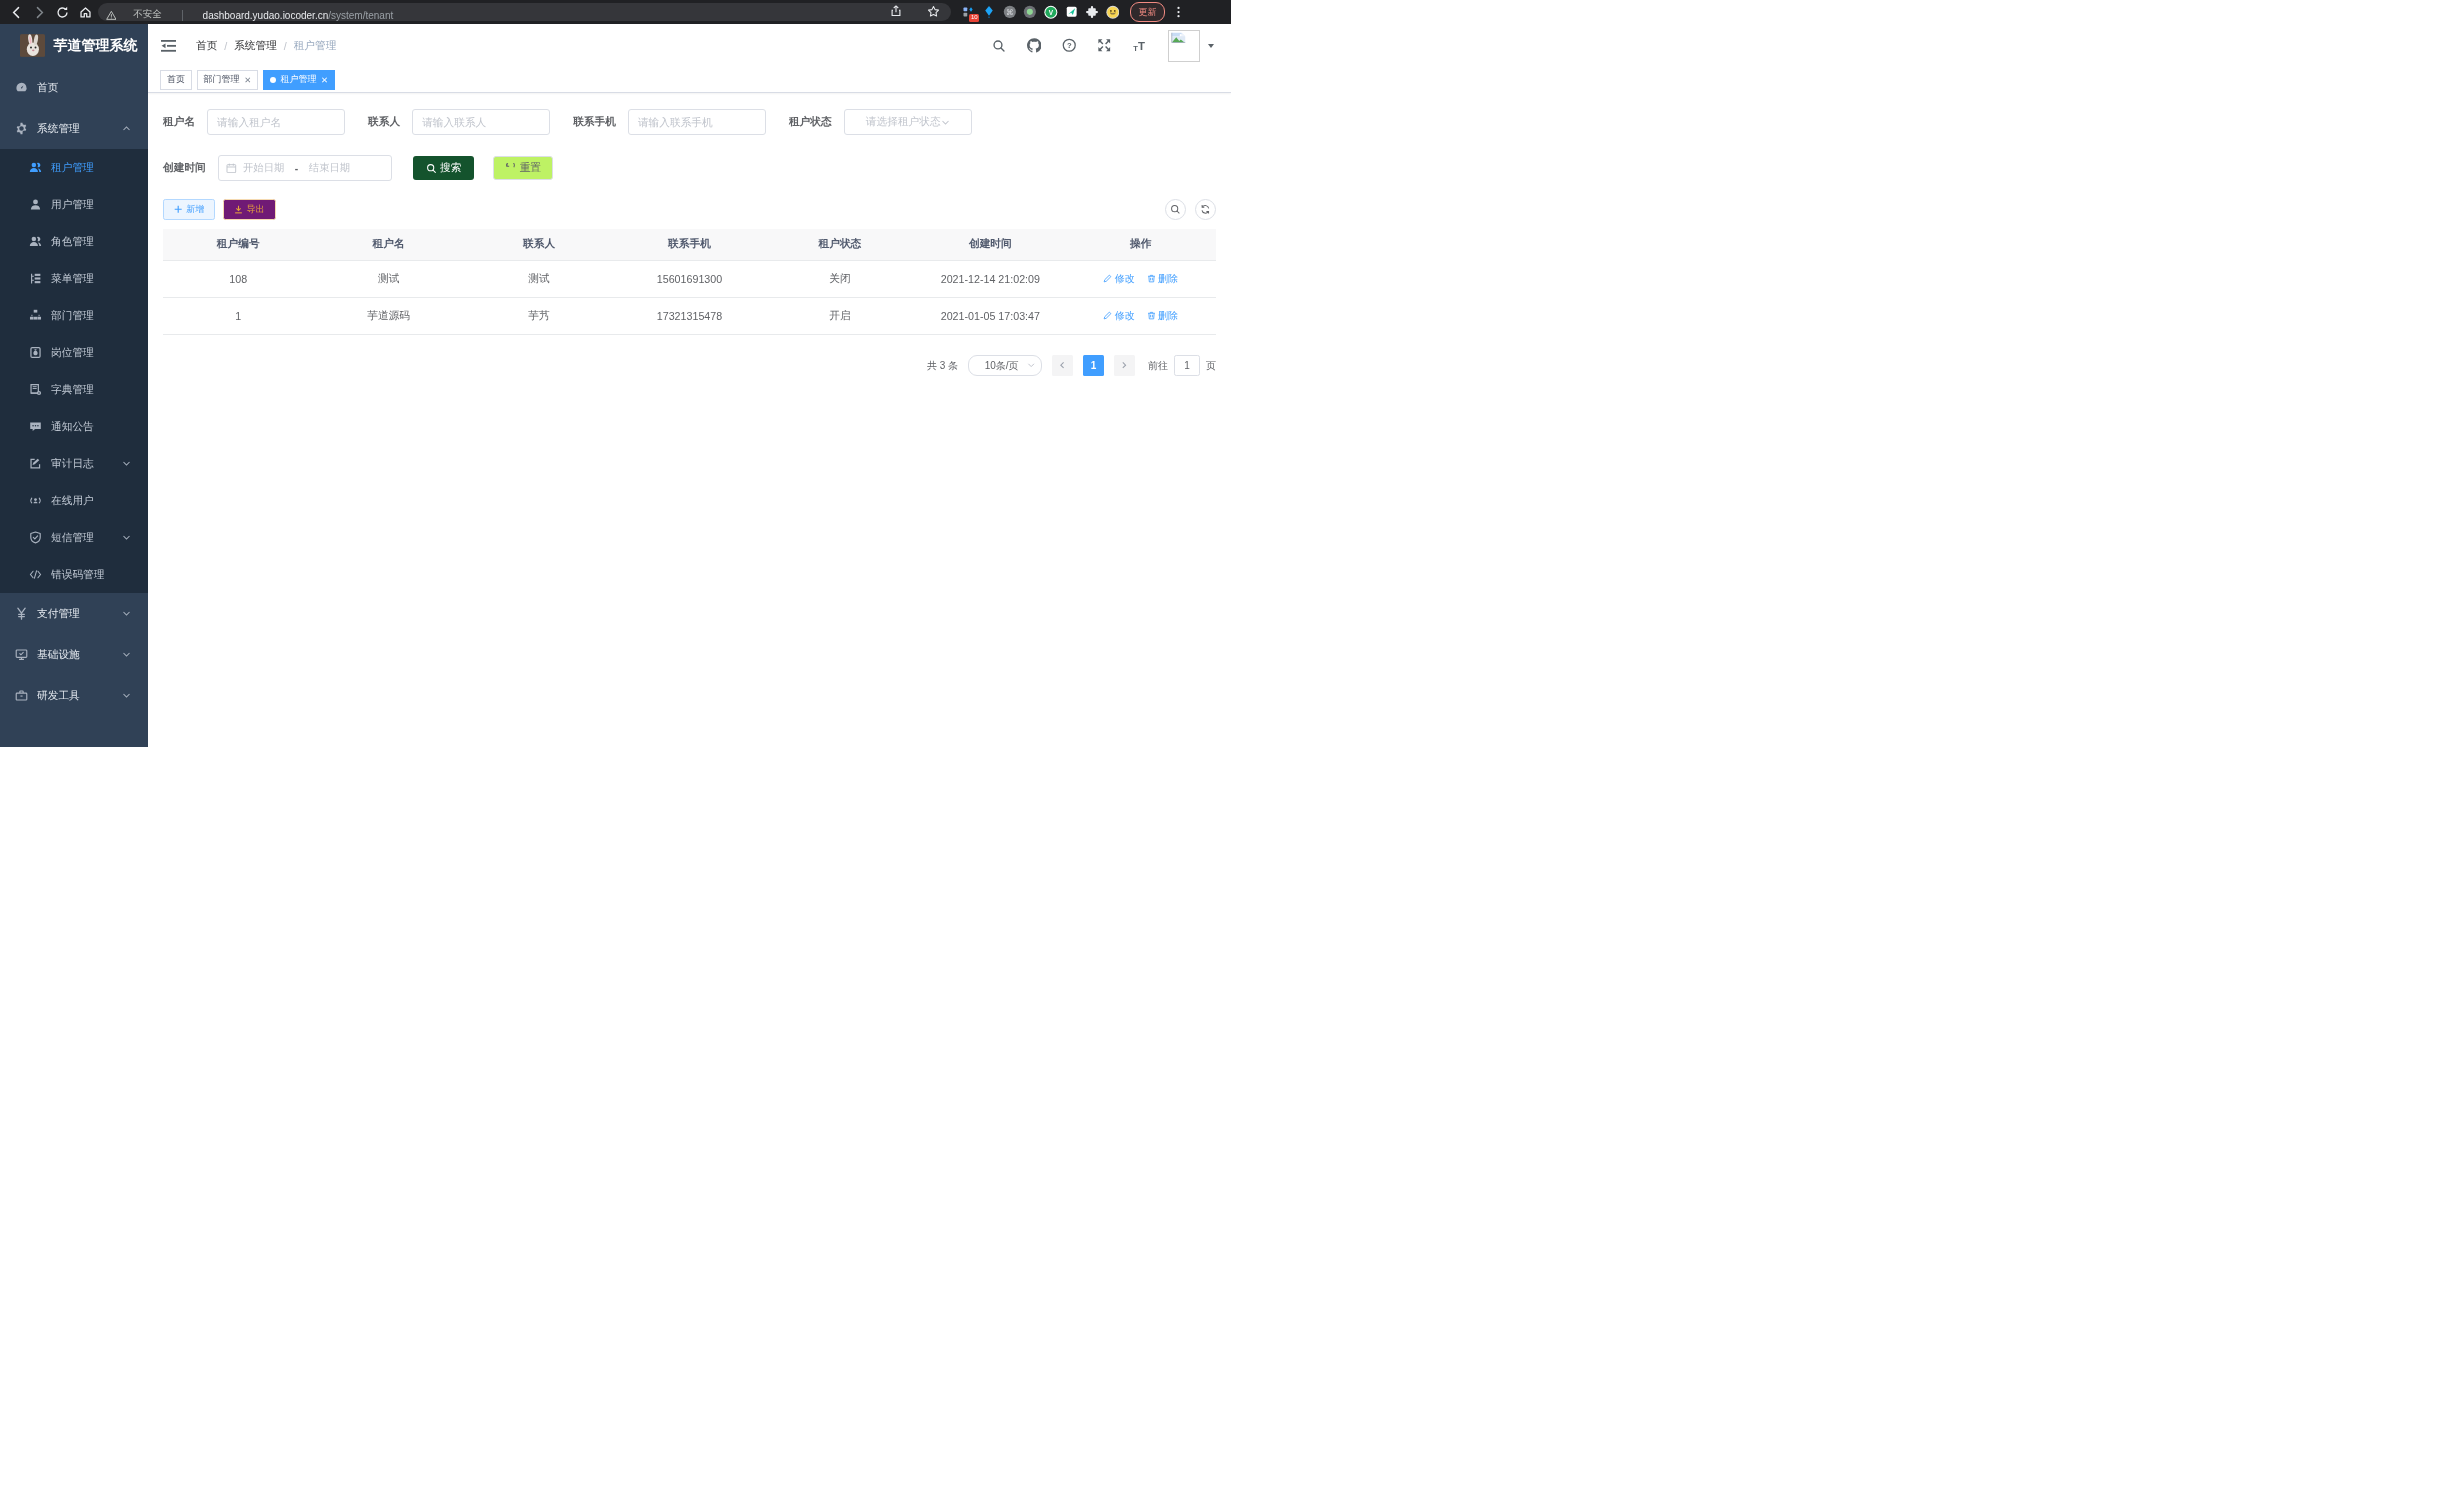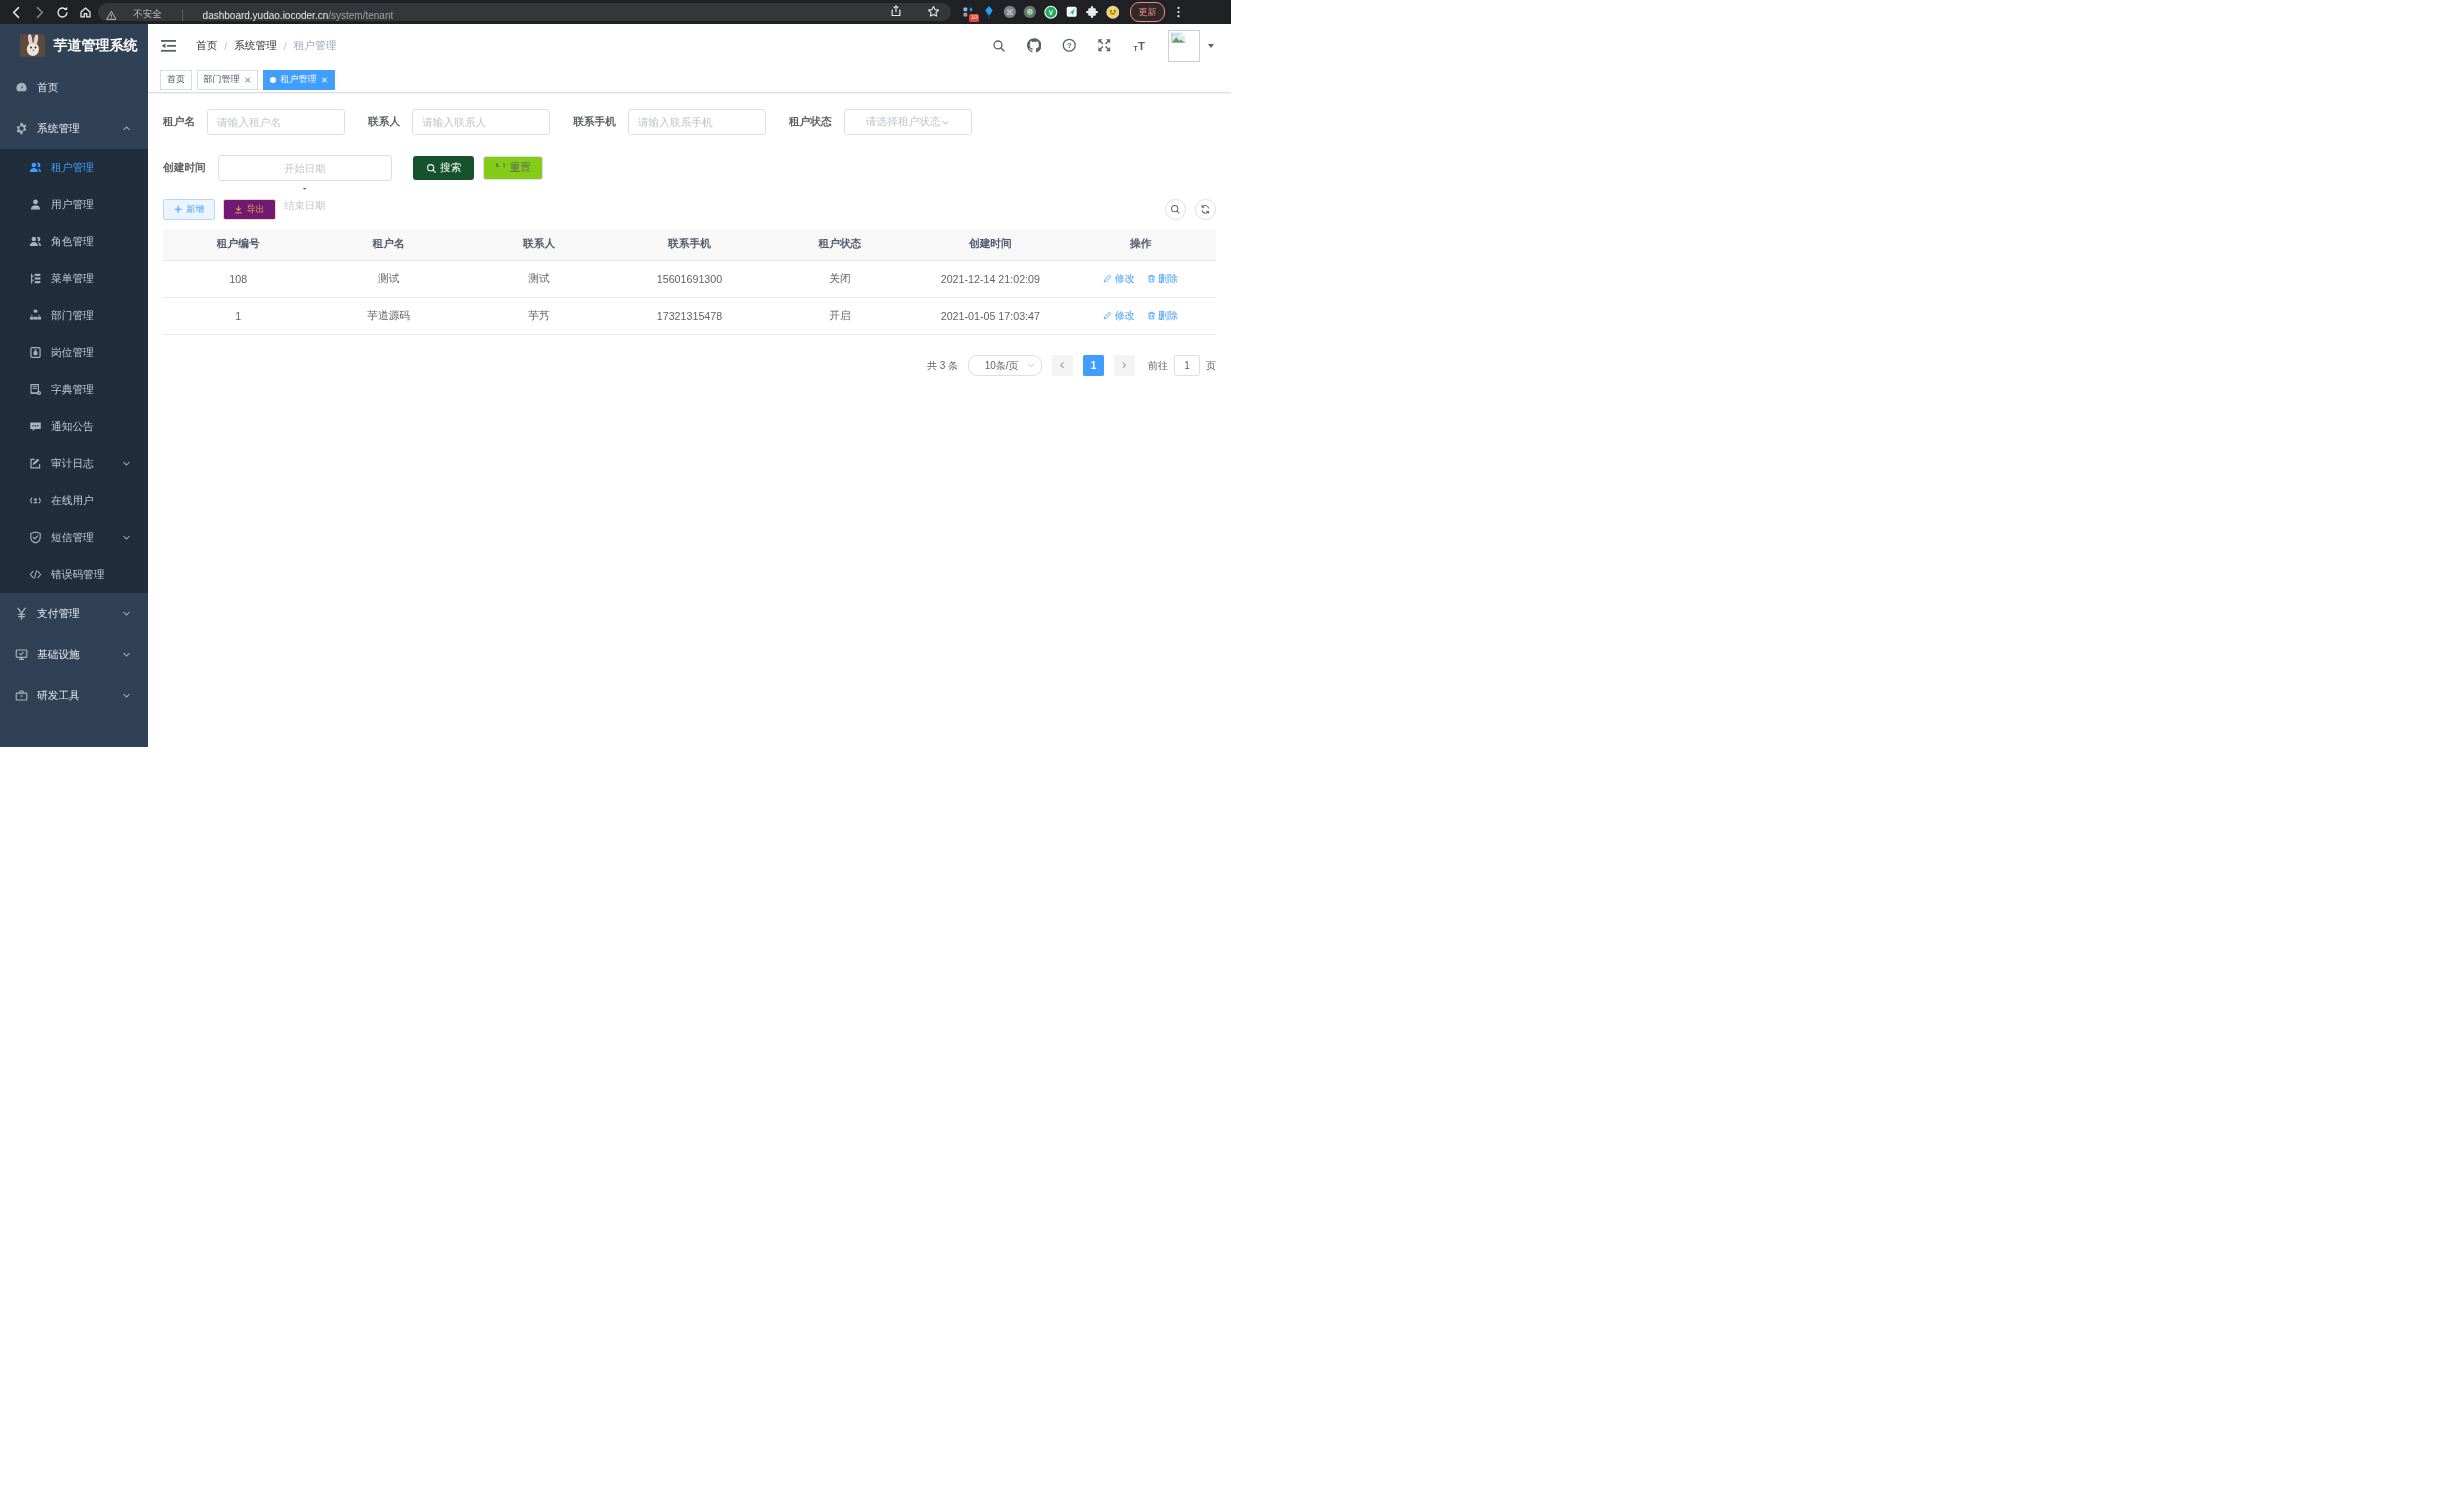--- a/index.html
+++ b/index.html
@@ -72,26 +72,26 @@
   .f-row2 { display:flex; align-items:center; margin-bottom:18px; }
   .f-label { font-size:10.7px; font-weight:700; color:#606266; margin-right:12px; white-space:nowrap; }
   .f-input { width:138px; height:26px; border:0.8px solid #dcdfe6; border-radius:3px; padding:0 9px;
     font-size:10.7px; color:#606266; outline:none; font-family:inherit; }
   .f-input::placeholder { color:#c0c4cc; }
   .f-group { display:flex; align-items:center; margin-right:23px; }
   .f-select { width:128px; height:26px; border:0.8px solid #dcdfe6; border-radius:3px; padding:0 21px 0 9px;
     display:flex; align-items:center; font-size:10.7px; color:#c0c4cc; cursor:pointer;text-align:right; }
   .f-select .sp { flex:1; }
   .date-range { width:174px; height:26px; border:0.8px solid #dcdfe6; border-radius:3px;
-    display:flex; align-items:center; padding:0 7.6px; font-size:10.3px; color:#c0c4cc; gap:6px;flex-direction:column; }
+    display:flex; align-items:center; padding:0 7.6px; font-size:10.3px; color:#c0c4cc; gap:6px; }
   .dr-sep { color:#606266; font-weight:700; padding:0 4.6px; }
   .btn { display:inline-flex; align-items:center; justify-content:center; gap:3.8px; cursor:pointer;
     border-radius:3px; font-size:10.7px; height:24px; padding:0 11.4px; border:0.8px solid transparent; white-space:nowrap; }
   .btn-primary { background:#14532d; color:#fff; margin-left:10.7px; }
-  .btn-plainwhite { background:#84cc16; border-color:#dcdfe6; color:#606266; margin-left:9px; }
+  .btn-plainwhite { background:#bef264; border-color:#dcdfe6; color:#606266; margin-left:19px; }
   .toolbar-row { display:flex; align-items:center; margin-bottom:9px; }
   .btn-mini { height:21px; font-size:9px; padding:0 10px; border-radius:2.3px; }
   .btn-addplain { background:#ecf5ff; border-color:#b3d8ff; color:#409eff; }
   .btn-exportplain { background:#701a75; border-color:#f5dab1; color:#e6a23c; margin-left:7.6px; }
   .tool-circles { margin-left:auto; display:flex; gap:9px; }
   .circle-btn { width:21px; height:21px; border-radius:50%; border:0.8px solid #dcdfe6; background:#fff;
     display:flex; align-items:center; justify-content:center; color:#606266; cursor:pointer; }
 
   table.grid { width:100%; border-collapse:collapse; table-layout:fixed; }
   .grid th { height:31px; background:#f8f8f9; color:#515a6e; font-size:10.7px; font-weight:700;

